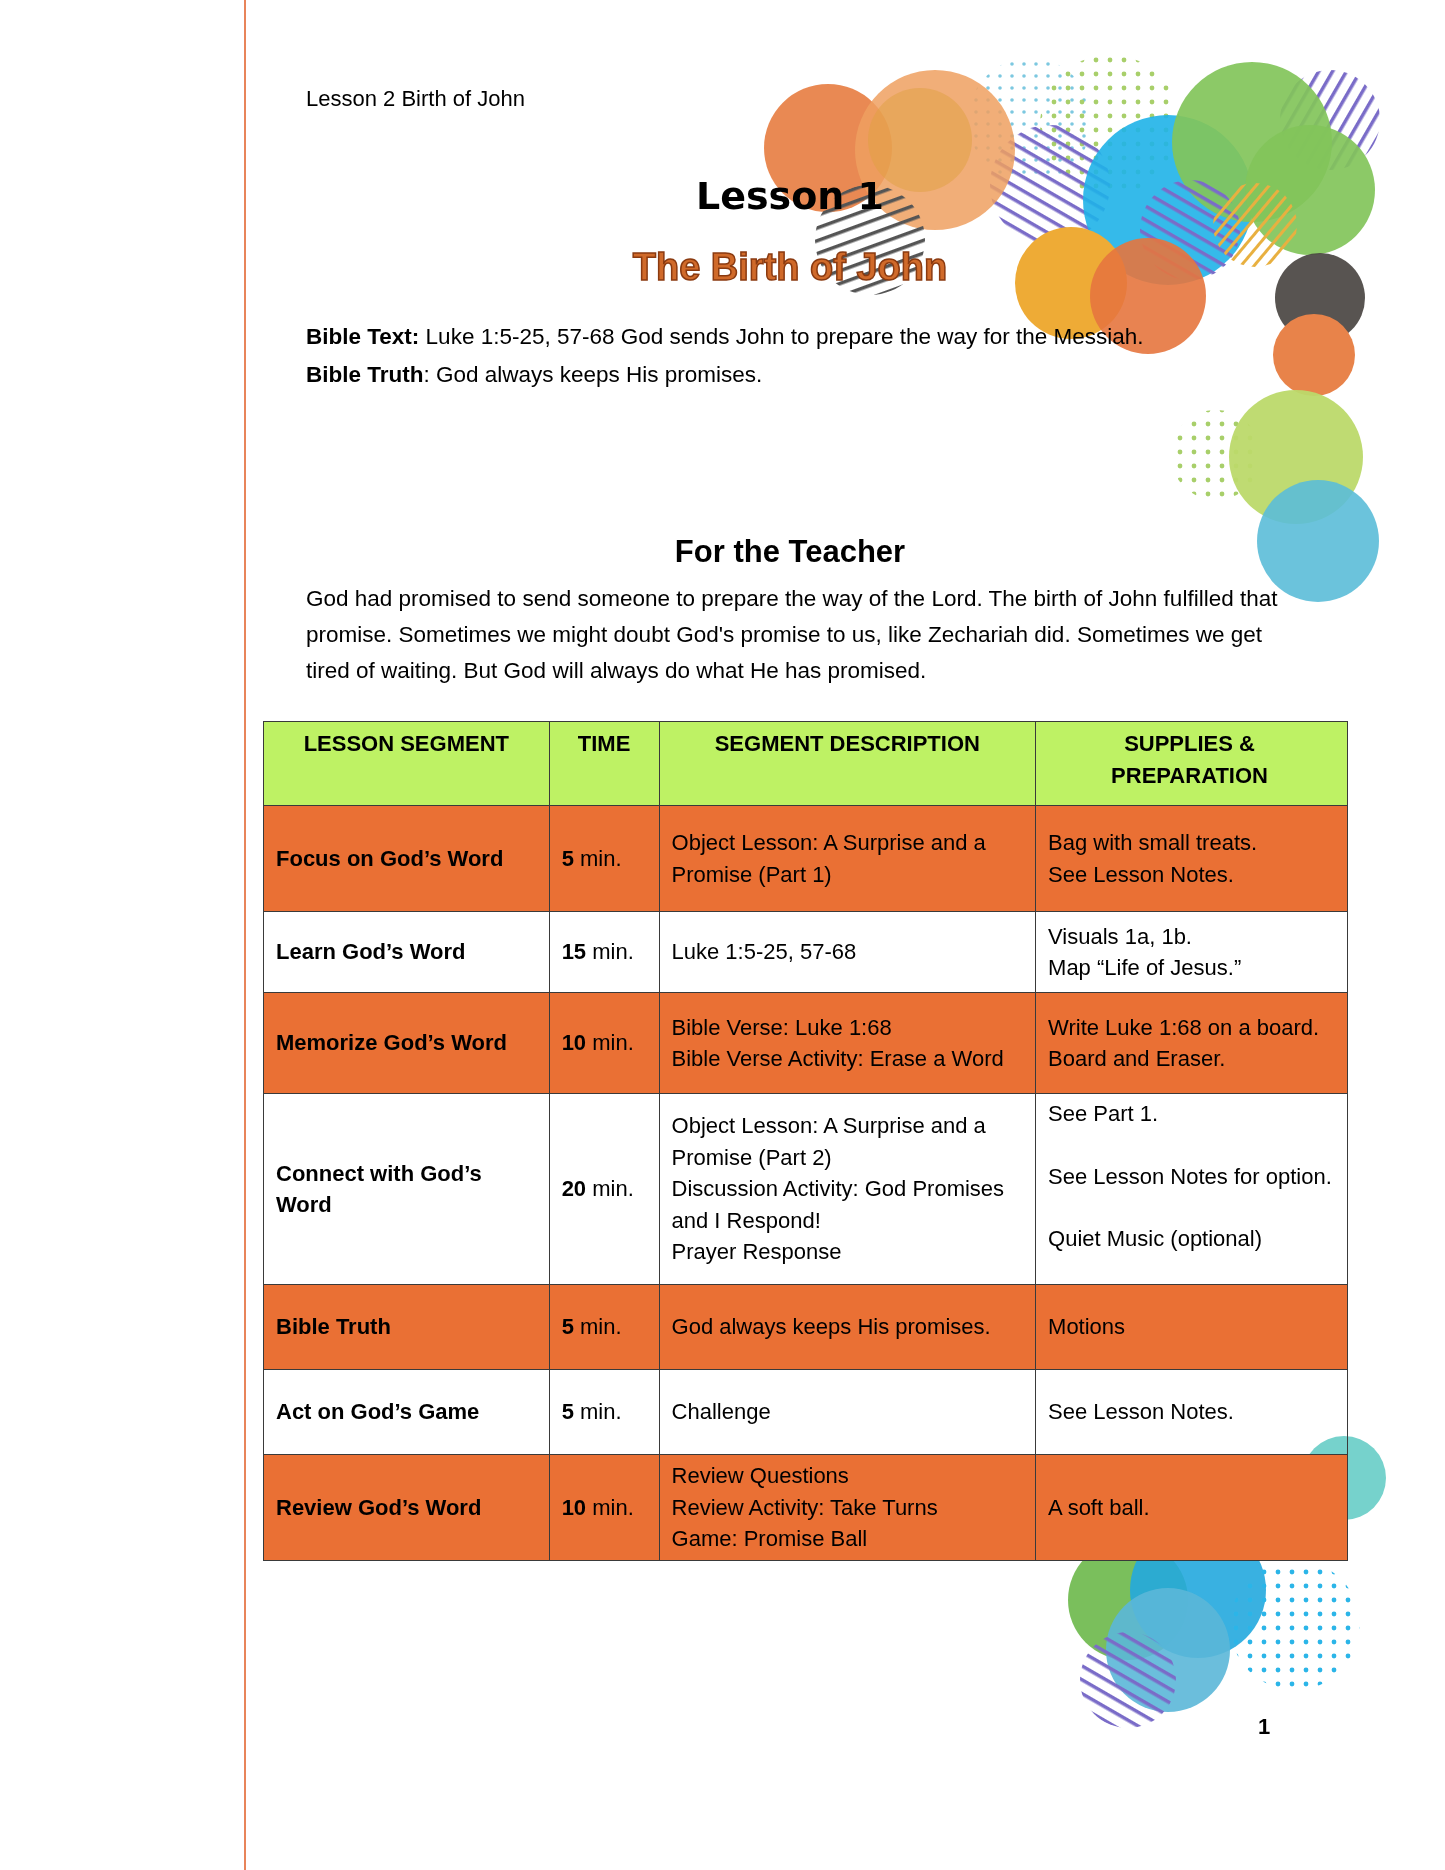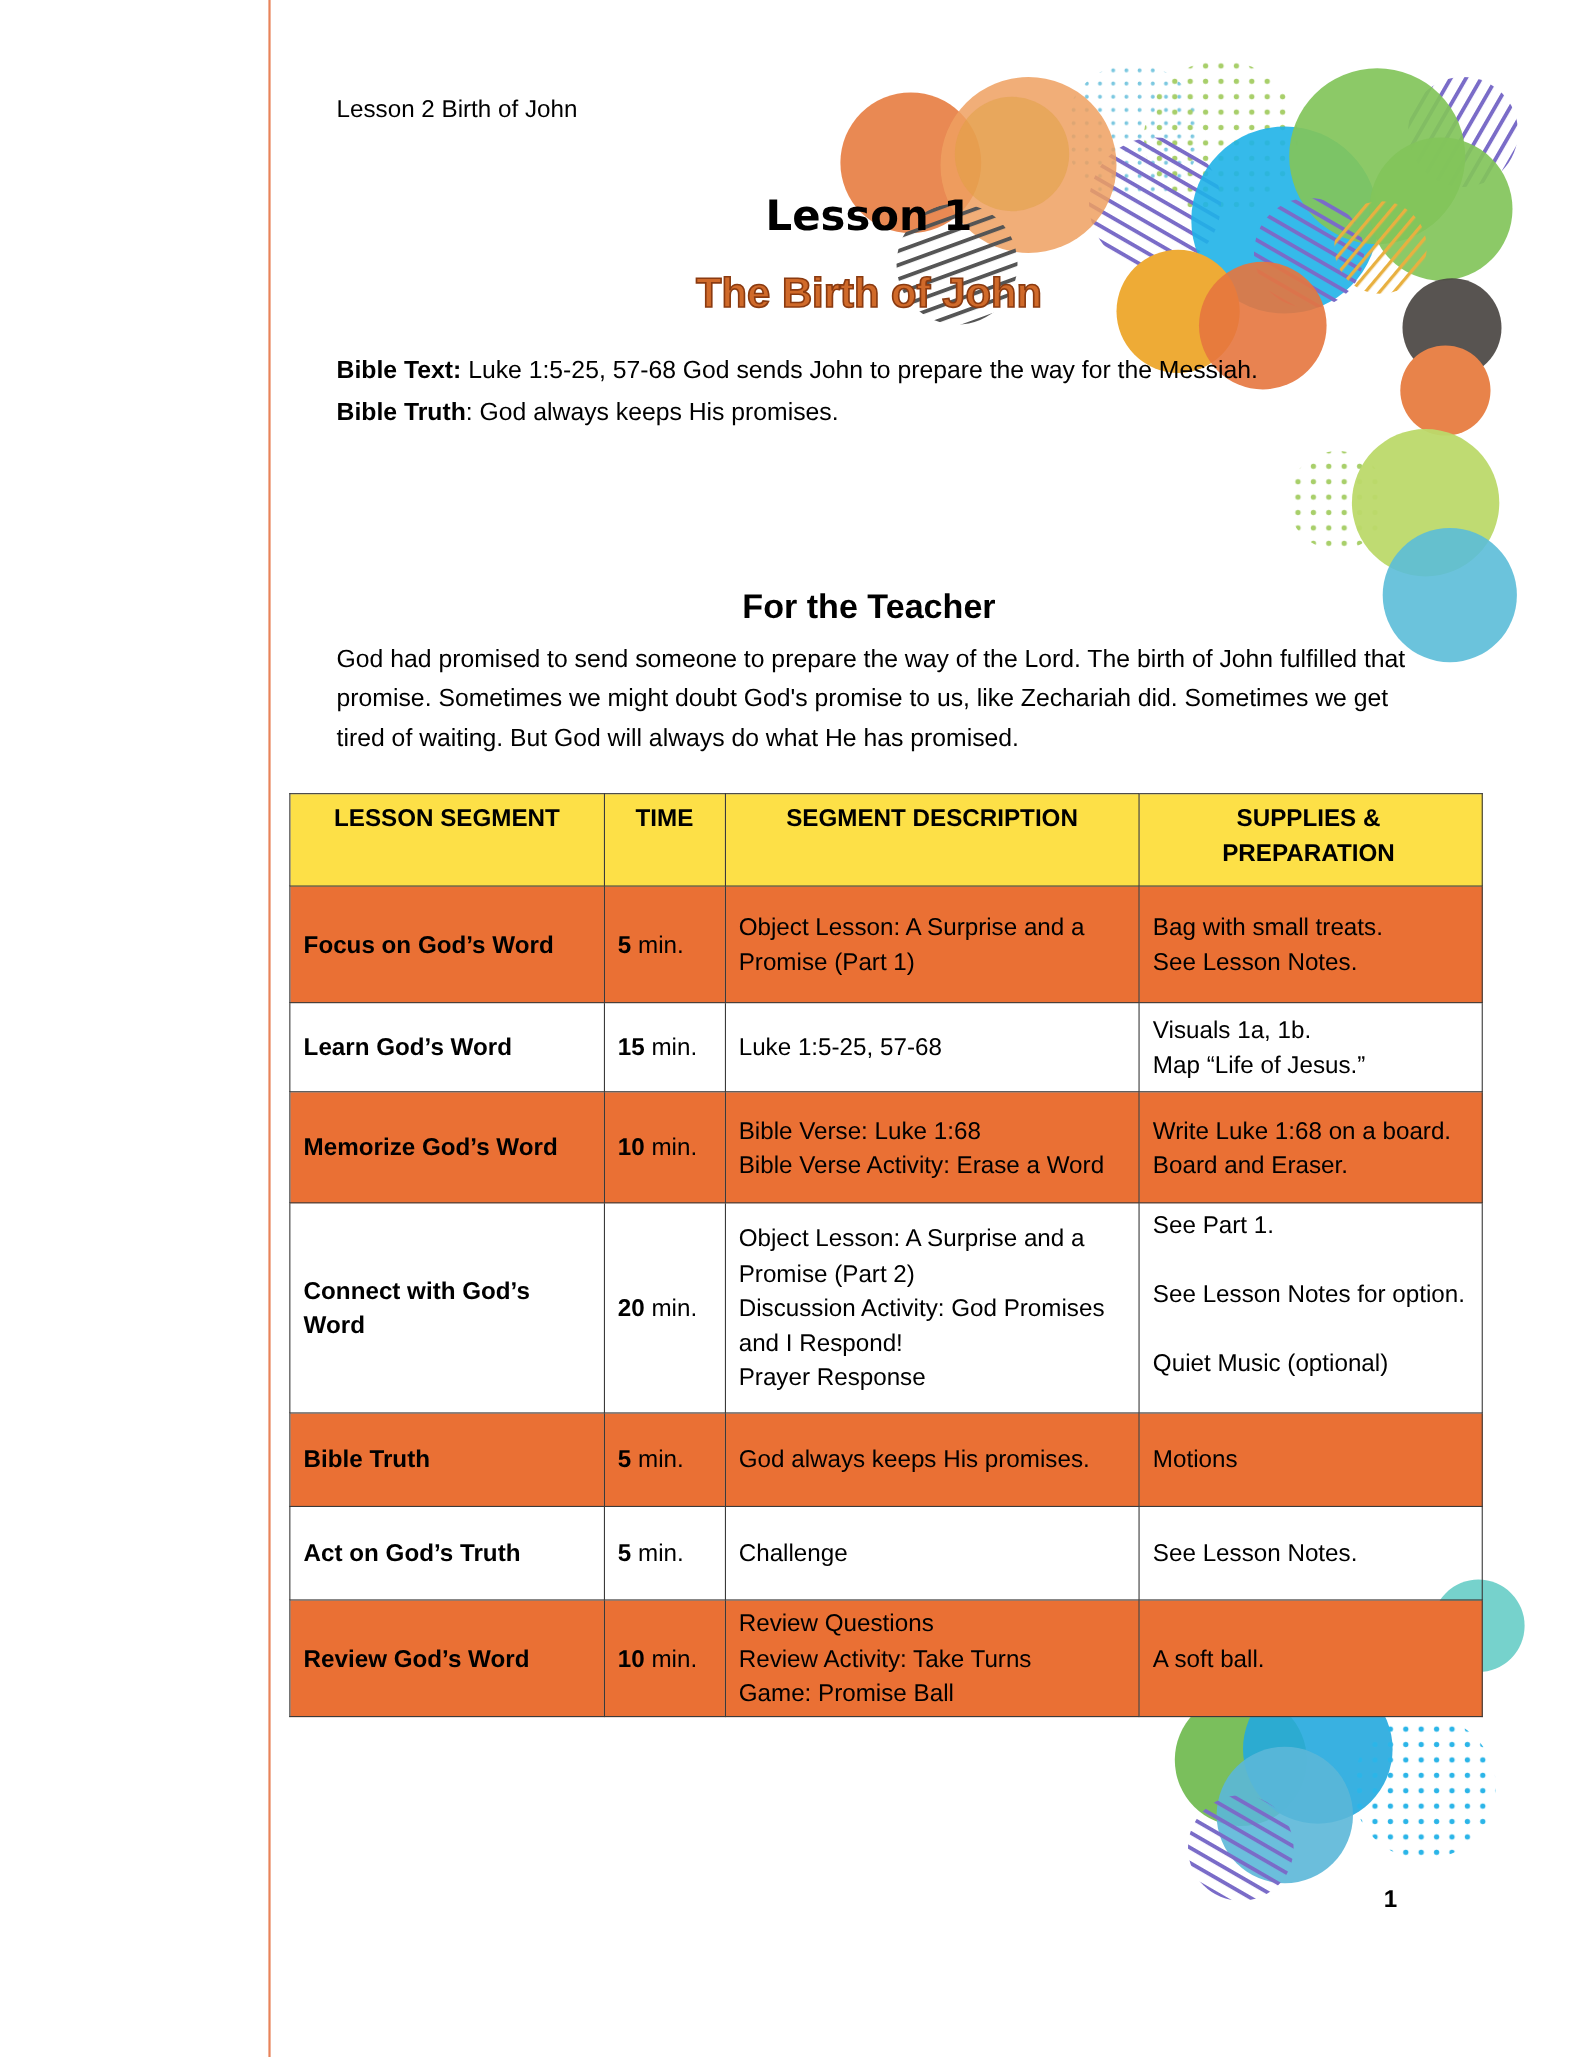--- a/index.html
+++ b/index.html
@@ -12,21 +12,21 @@
   .lesson-title { position:absolute; left:0; width:1580px; text-align:center; top:246px; font-size:38px; font-weight:bold; color:#d06a2a; -webkit-text-stroke:1.5px #8a3a10; font-family:"Liberation Sans", sans-serif; letter-spacing:0px; }
   .para { position:absolute; left:306px; font-size:22.5px; line-height:36px; font-family:"Liberation Sans", sans-serif; }
   .para b { font-weight:bold; }
   .p1 { top:319px; }
   .p2 { top:357px; }
   .p3 { top:437px; width:980px; }
   .teacher-head { position:absolute; left:0; width:1580px; text-align:center; top:534px; font-size:31px; font-weight:bold; }
   .teacher-body { position:absolute; left:306px; top:581px; width:1000px; font-size:22.5px; line-height:36px; }
   table.lesson { position:absolute; left:263px; top:721px; width:1085px; border-collapse:collapse; font-size:22px; font-family:"Liberation Sans", sans-serif; z-index:3; }
   table.lesson td, table.lesson th { border:1.5px solid #3a3a3a; padding:4px 12px; vertical-align:middle; text-align:left; line-height:31.5px; }
-  table.lesson th { vertical-align:top; text-align:center; font-weight:bold; padding-top:6px; background:#fde047; }
+  table.lesson th { vertical-align:top; text-align:center; font-weight:bold; padding-top:6px; background:#bef264; }
   tr.orange td { background:#ea7034; }
   tr.white td { background:#ffffff; }
   td.seg { font-weight:bold; }
   td.time b { font-weight:bold; }
   td.supplies.top { vertical-align:top; }
   .footer { position:absolute; left:306px; top:1711px; width:940px; font-size:16px; line-height:20px; color:#222; font-family:"Liberation Sans", sans-serif; }
   .page-num { position:absolute; left:1258px; top:1714px; font-size:22px; font-weight:bold; }
 </style>
 </head>
 <body>
@@ -165,21 +165,21 @@
             <div>Quiet Music (optional)</div>
           </td>
       </tr>
       <tr class="orange" style="height:85px">
         <td class="seg">Bible Truth</td>
         <td class="time"><b>5</b><span> min.</span></td>
         <td><span>God always keeps His promises.</span></td>
         <td><span>Motions</span></td>
       </tr>
       <tr class="white" style="height:85px">
-        <td class="seg">Act on God’s Truth</td>
+        <td class="seg">Act on God’s Game</td>
         <td class="time"><b>5</b><span> min.</span></td>
         <td><span>Challenge</span></td>
         <td style="background:transparent;"><span>See Lesson Notes.</span></td>
       </tr>
       <tr class="orange" style="height:106px">
         <td class="seg">Review God’s Word</td>
         <td class="time"><b>10</b><span> min.</span></td>
         <td>
             <div>Review Questions</div>
             <div>Review Activity: Take Turns</div>

